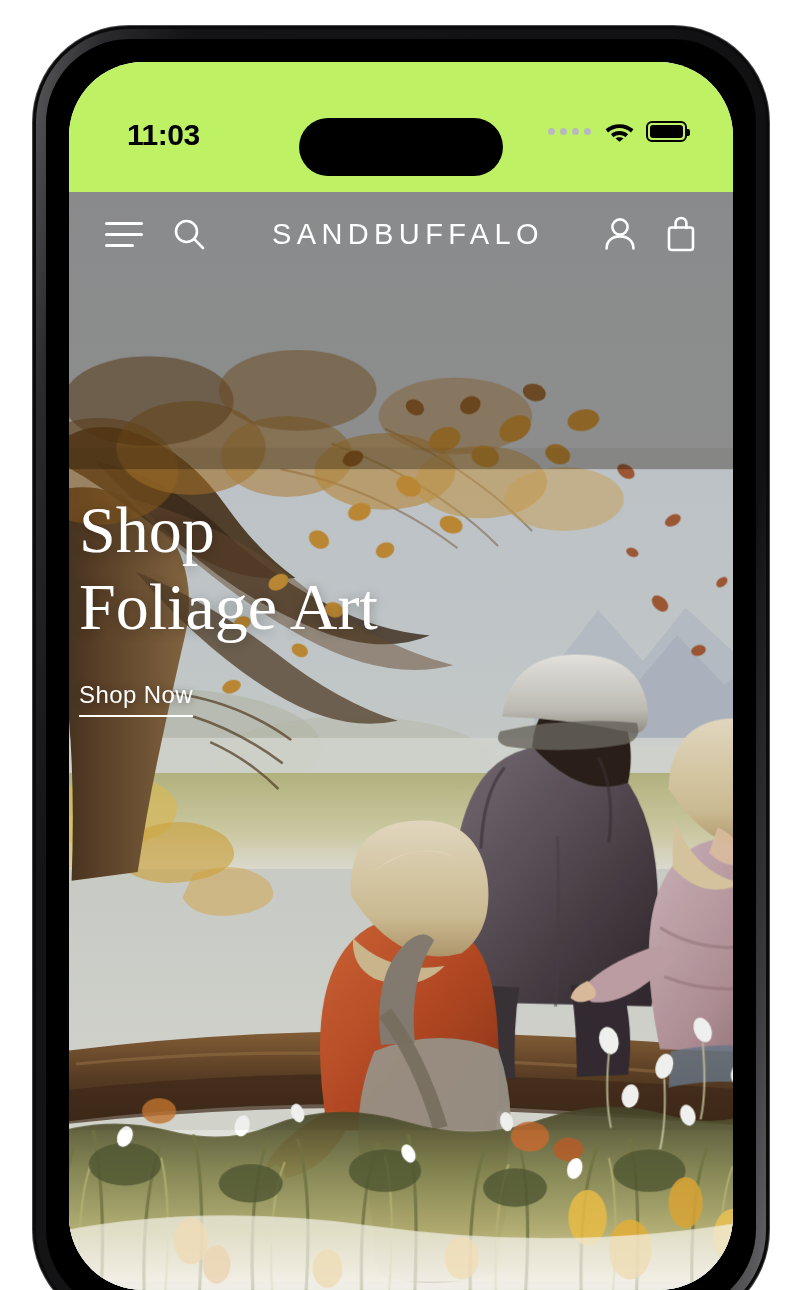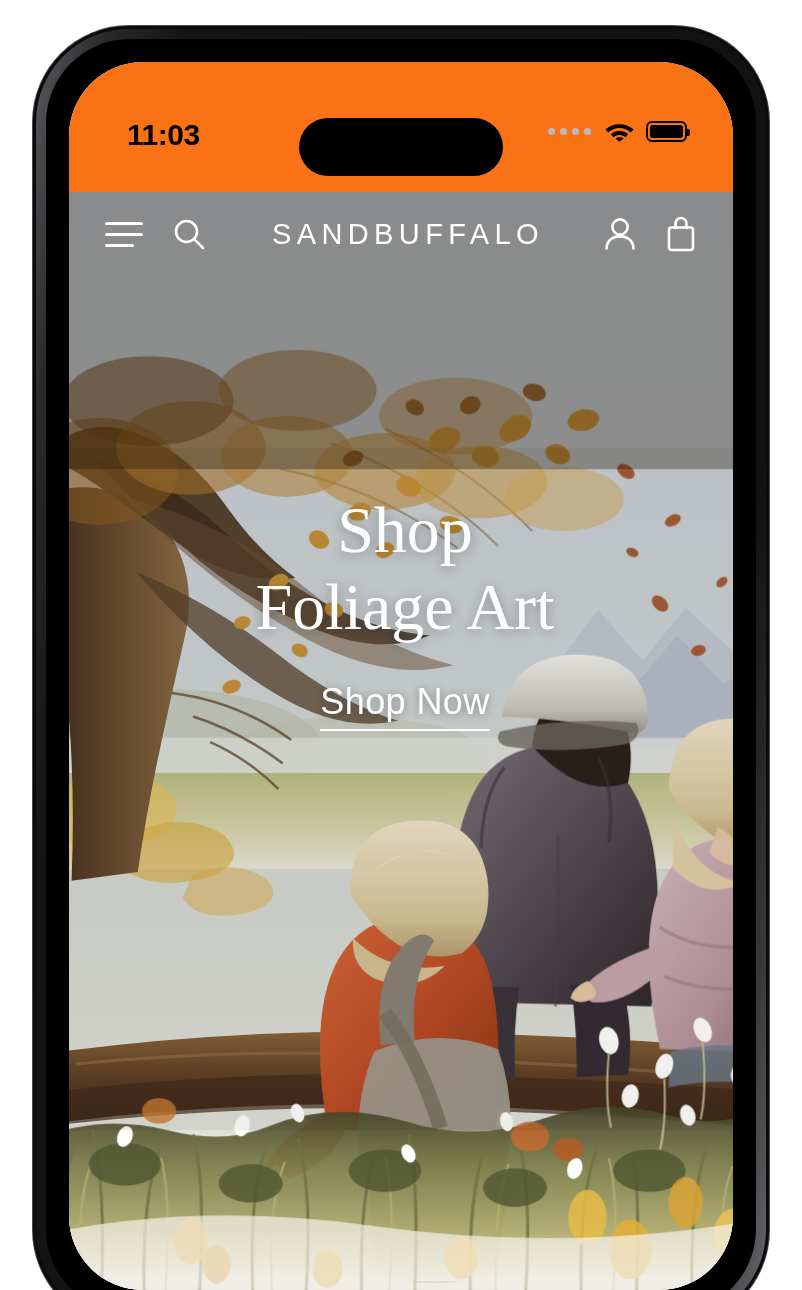--- a/index.html
+++ b/index.html
@@ -91,21 +91,21 @@
     border-radius: 74px;
     overflow: hidden;
     background: #ffffff;
     z-index: 3;
   }
 
   
   #status-bar {
     position: relative;
     height: 130px;
-    background: #f97316;
+    background: #bef264;
     z-index: 6;
   }
   #status-time {
     position: absolute;
     left: 58px;
     top: 56px;
     font-size: 30px;
     font-weight: bold;
     color: #000000;
     letter-spacing: -0.5px;
@@ -252,41 +252,40 @@
     align-items: center;
   }
 
   
   #hero-content {
     position: absolute;
     left: 0;
     right: 0;
     top: 430px;
     z-index: 4;
-    text-align: center;
+    text-align: left;
     padding: 0 10px;
     box-sizing: border-box;
-    margin-left: 8px;
   }
   #hero-heading {
     color: #ffffff;
     font-family: "Liberation Serif", "DejaVu Serif", serif;
     font-size: 66px;
     line-height: 1.16;
     font-weight: 400;
     margin: 0;
     text-shadow: 0 2px 12px rgba(0,0,0,0.30);
   }
   #hero-heading .hline { display: block; white-space: nowrap; }
   #shop-now-link {
     display: inline-block;
     margin-top: 36px;
     color: #ffffff;
     font-family: "Liberation Sans", sans-serif;
-    font-size: 36px;
+    font-size: 24px;
     font-weight: 400;
     letter-spacing: 0.4px;
     text-decoration: none;
     padding-bottom: 6px;
     border-bottom: 2px solid #ffffff;
     text-shadow: 0 1px 8px rgba(0,0,0,0.35);
     cursor: pointer;
   }
 </style>
 </head>

